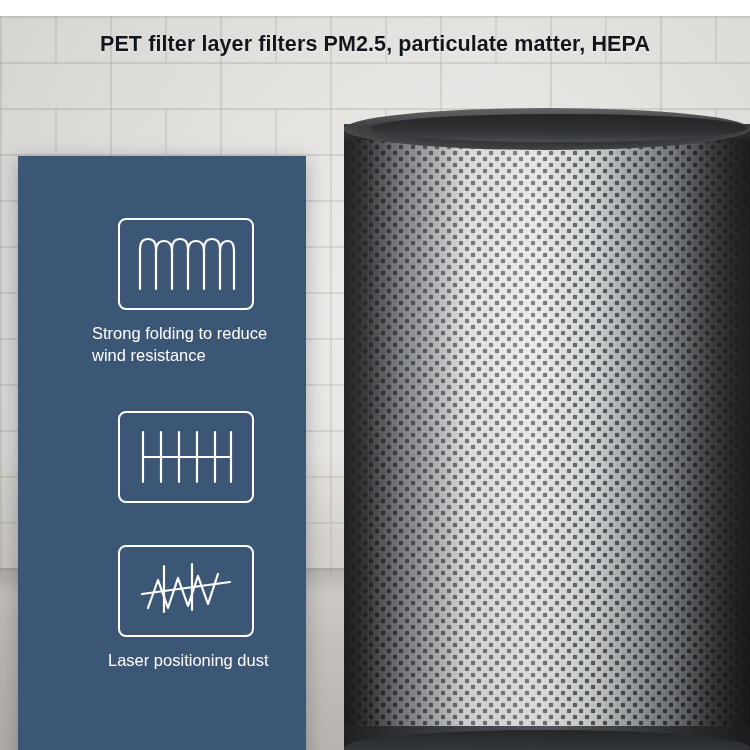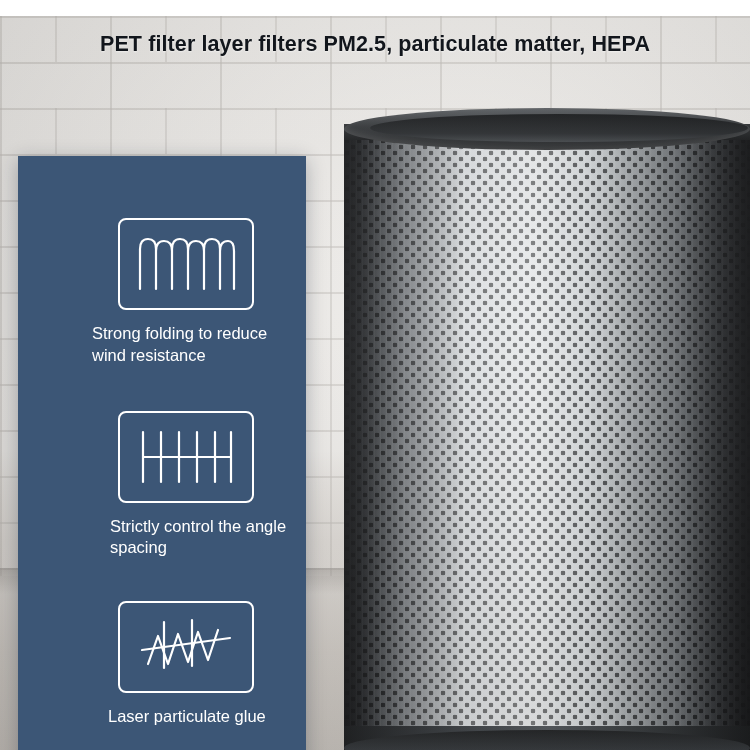--- a/index.html
+++ b/index.html
@@ -317,32 +317,31 @@
             <line x1="10" y1="4" x2="10" y2="54"></line>
             <line x1="28" y1="4" x2="28" y2="54"></line>
             <line x1="46" y1="4" x2="46" y2="54"></line>
             <line x1="64" y1="4" x2="64" y2="54"></line>
             <line x1="82" y1="4" x2="82" y2="54"></line>
             <line x1="98" y1="4" x2="98" y2="54"></line>
             <line x1="10" y1="29" x2="98" y2="29"></line>
           </g>
         </svg>
       </div>
-      <div class="caption center-ish">Strictly control the angle spacing</div>
     </div>
 
     <div class="feature f3">
       <div class="icon-box">
         <svg width="104" height="62" viewBox="0 0 104 62" fill="none" aria-hidden="true">
           <g stroke="#ffffff" stroke-width="2.2" stroke-linecap="round" stroke-linejoin="round" fill="none">
             <path d="M14 48 L24 20 L34 48 L44 18 L54 46 L64 16 L74 44 L84 14"></path>
             <path d="M8 34 L96 22"></path>
             <path d="M30 6 L30 52"></path>
             <path d="M58 4 L58 50"></path>
           </g>
         </svg>
       </div>
-      <div class="caption last">Laser particulate glue</div>
+      <div class="caption last">Laser positioning dust</div>
     </div>
 
   </div>
 
 </div>
 
 </body></html>

